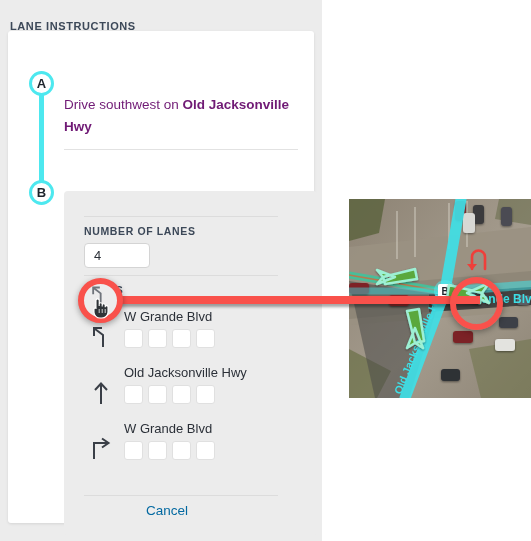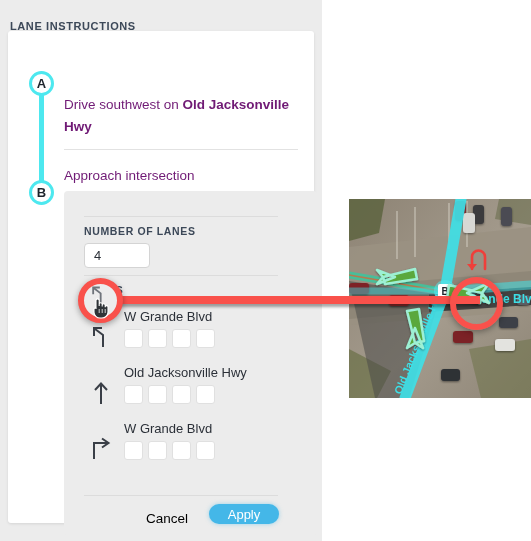--- a/index.html
+++ b/index.html
@@ -98,22 +98,22 @@
     font-size:13px;color:#2b3038;white-space:nowrap;
   }
   .lane-boxes{position:absolute;left:60px;top:26px;display:flex;gap:5px;}
   .lane-box{
     width:19px;height:19px;background:#ffffff;
     border:1px solid #e0e0e0;border-radius:3px;box-sizing:border-box;
   }
 
   
   .btn-cancel{
-    position:absolute;left:74px;top:316px;
-    font-size:13.5px;color:#000000;background:none;border:none;
+    position:absolute;left:74px;top:308px;
+    font-size:13.5px;color:#0369a1;background:none;border:none;
     font-family:"Liberation Sans", sans-serif;cursor:pointer;padding:4px 8px;text-align:right;
   }
   .btn-apply{
     position:absolute;left:145px;top:313px;width:70px;height:20px;
     background:#44b7e8;border:none;border-radius:10px;
     color:#ffffff;font-size:13px;
     font-family:"Liberation Sans", sans-serif;cursor:pointer;
     box-shadow:0 0 4px rgba(68,183,232,.5);
   }
 
@@ -159,21 +159,20 @@
 
     <div class="steps">
       <div class="step-line"></div>
       <div class="step-badge step-a">A</div>
       <div class="step-badge step-b">B</div>
     </div>
 
     <div class="instr instr-a"><span>Drive southwest on </span><b>Old Jacksonville Hwy</b></div>
     <div class="instr-rule"></div>
 
-    <div class="instr instr-b">Approach intersection</div>
 
     <div class="lane-panel">
 
       <div class="lp-rule lp-rule-1"></div>
 
       <div class="lp-label lp-label-lanes">NUMBER OF LANES</div>
 
       <input class="lanes-input" type="text" value="4" style="">
 
       <div class="lp-rule lp-rule-2"></div>
@@ -224,21 +223,20 @@
           <span class="lane-box"></span>
           <span class="lane-box"></span>
           <span class="lane-box"></span>
           <span class="lane-box"></span>
         </div>
       </div>
 
       <div class="lp-rule lp-rule-3"></div>
 
       <button class="btn-cancel">Cancel</button>
-      <button class="btn-apply">Apply</button>
 
     </div>
   </div>
 </div>
 
 <div class="map">
   <svg width="182" height="199" viewBox="0 0 182 199">
     <defs>
       <linearGradient id="gnd" x1="0" y1="0" x2="1" y2="1">
         <stop offset="0%" stop-color="#8d8374"></stop>

